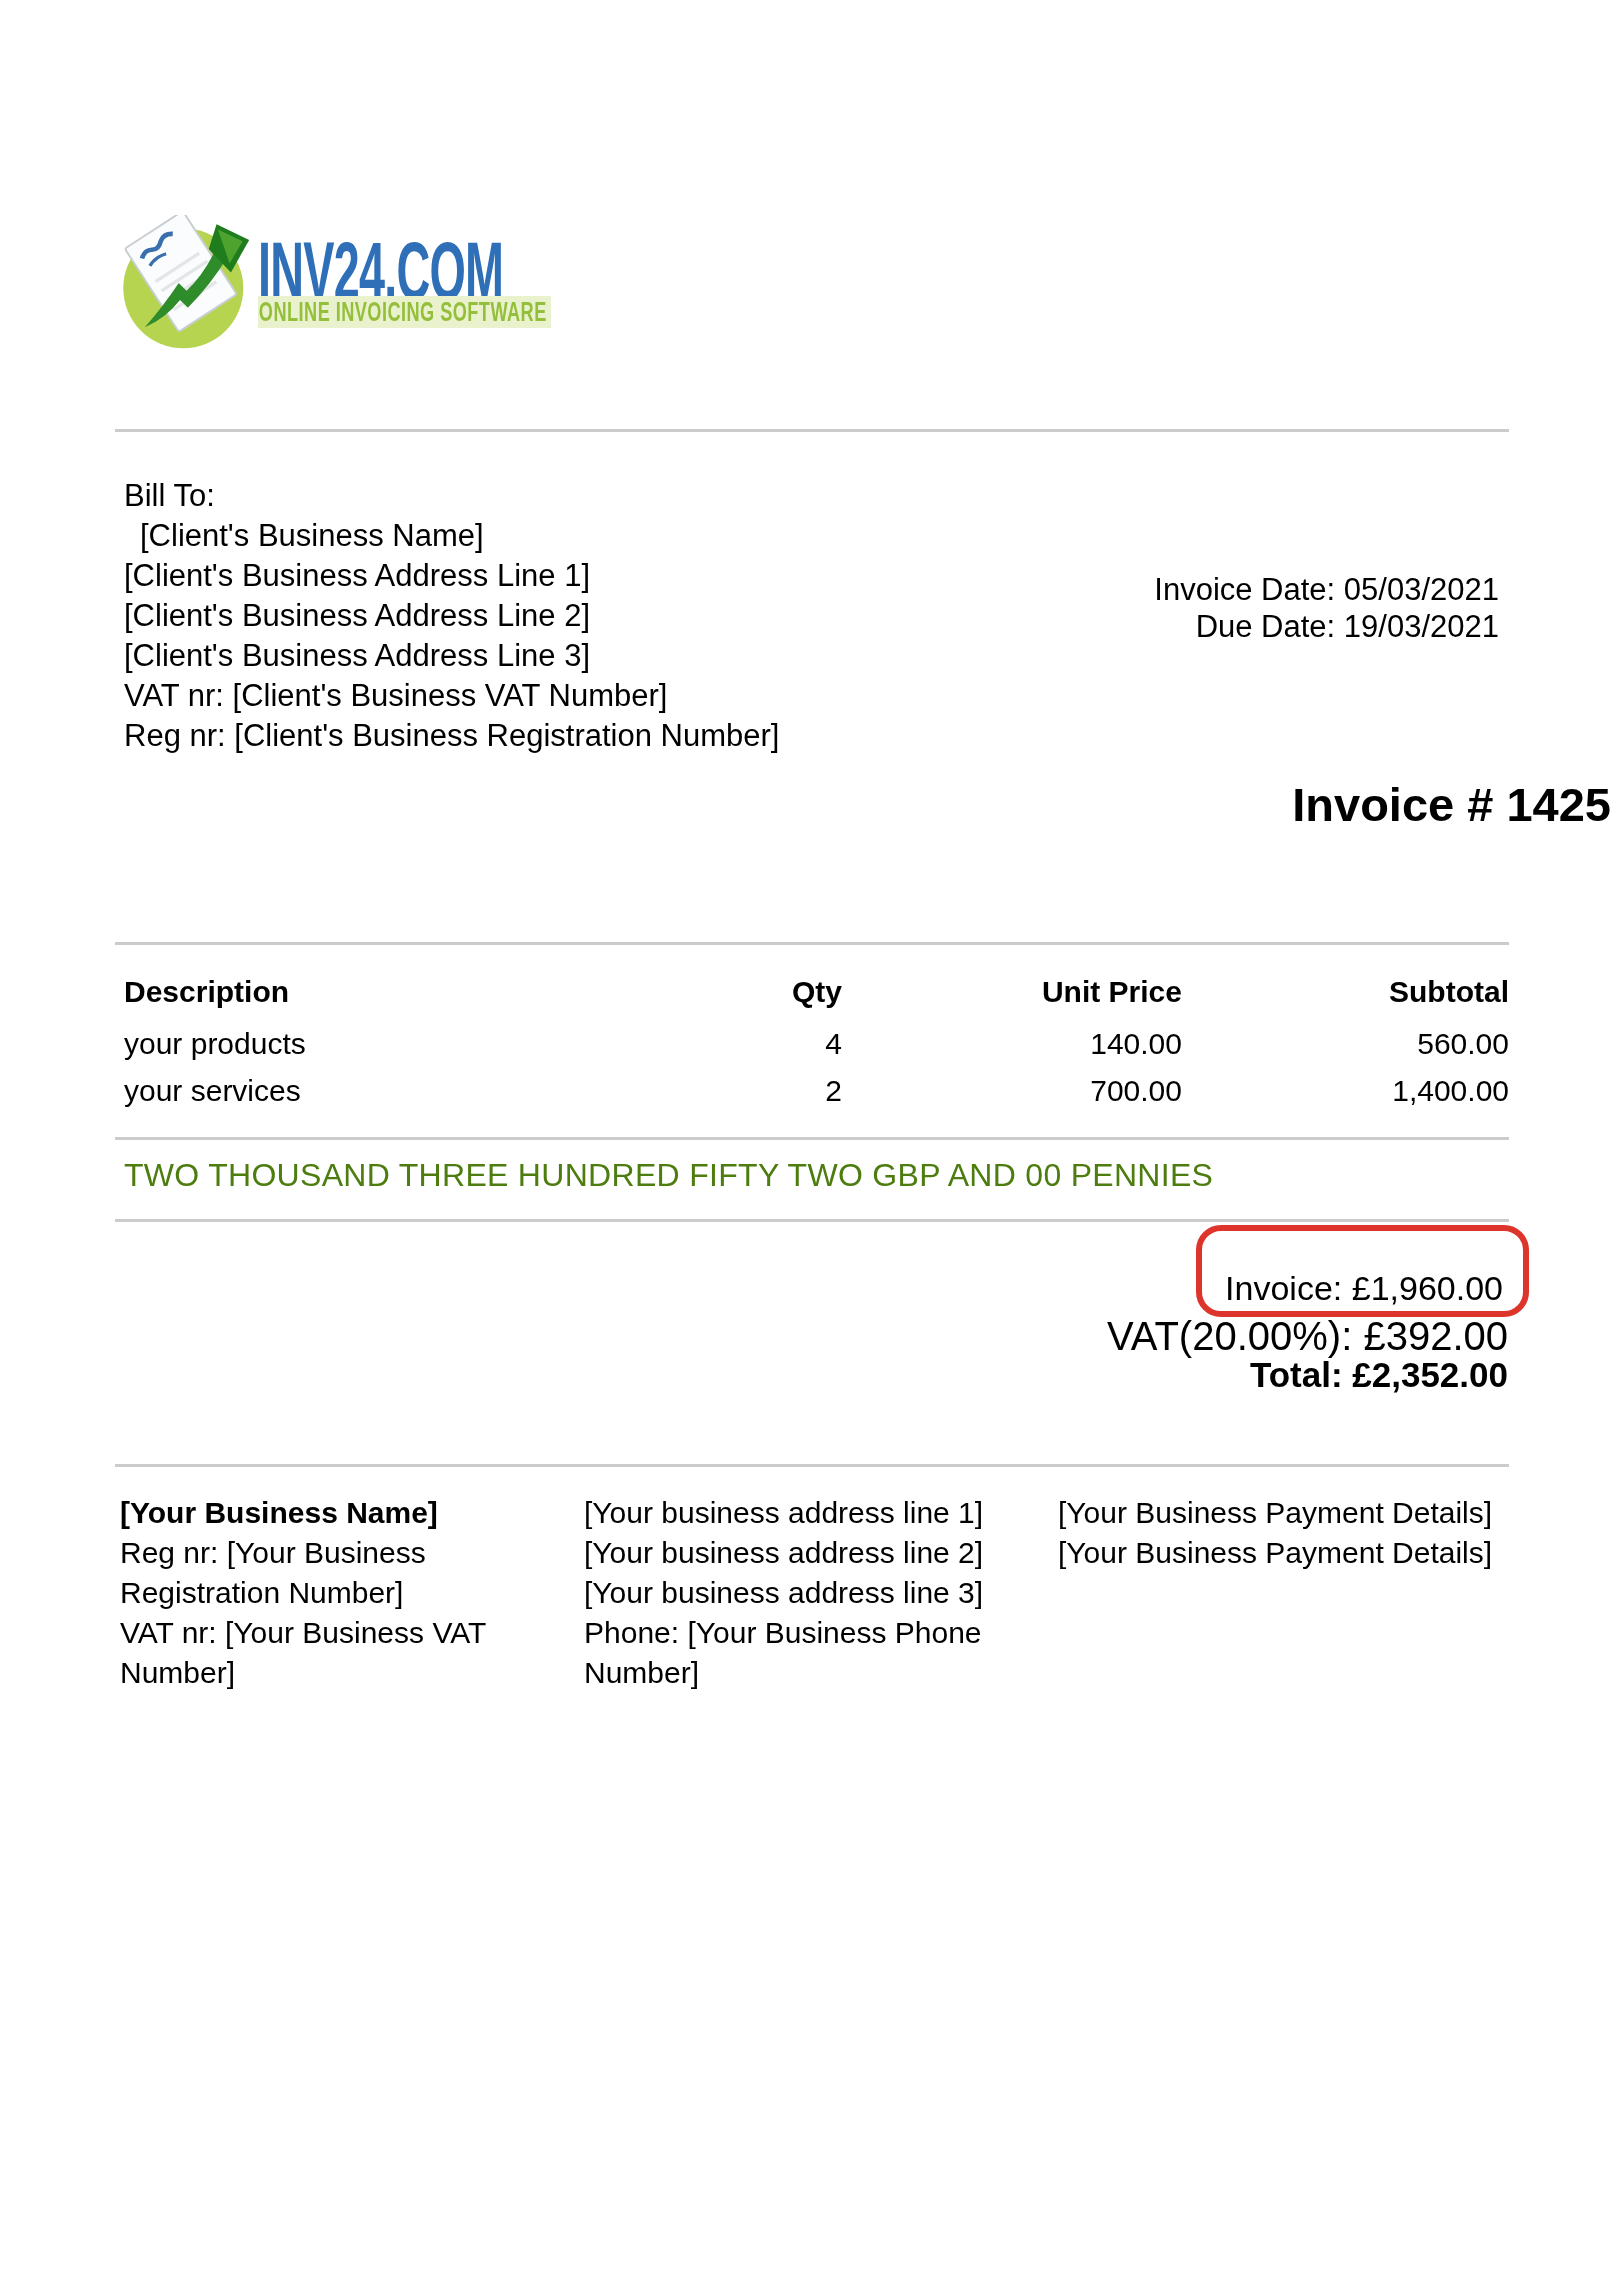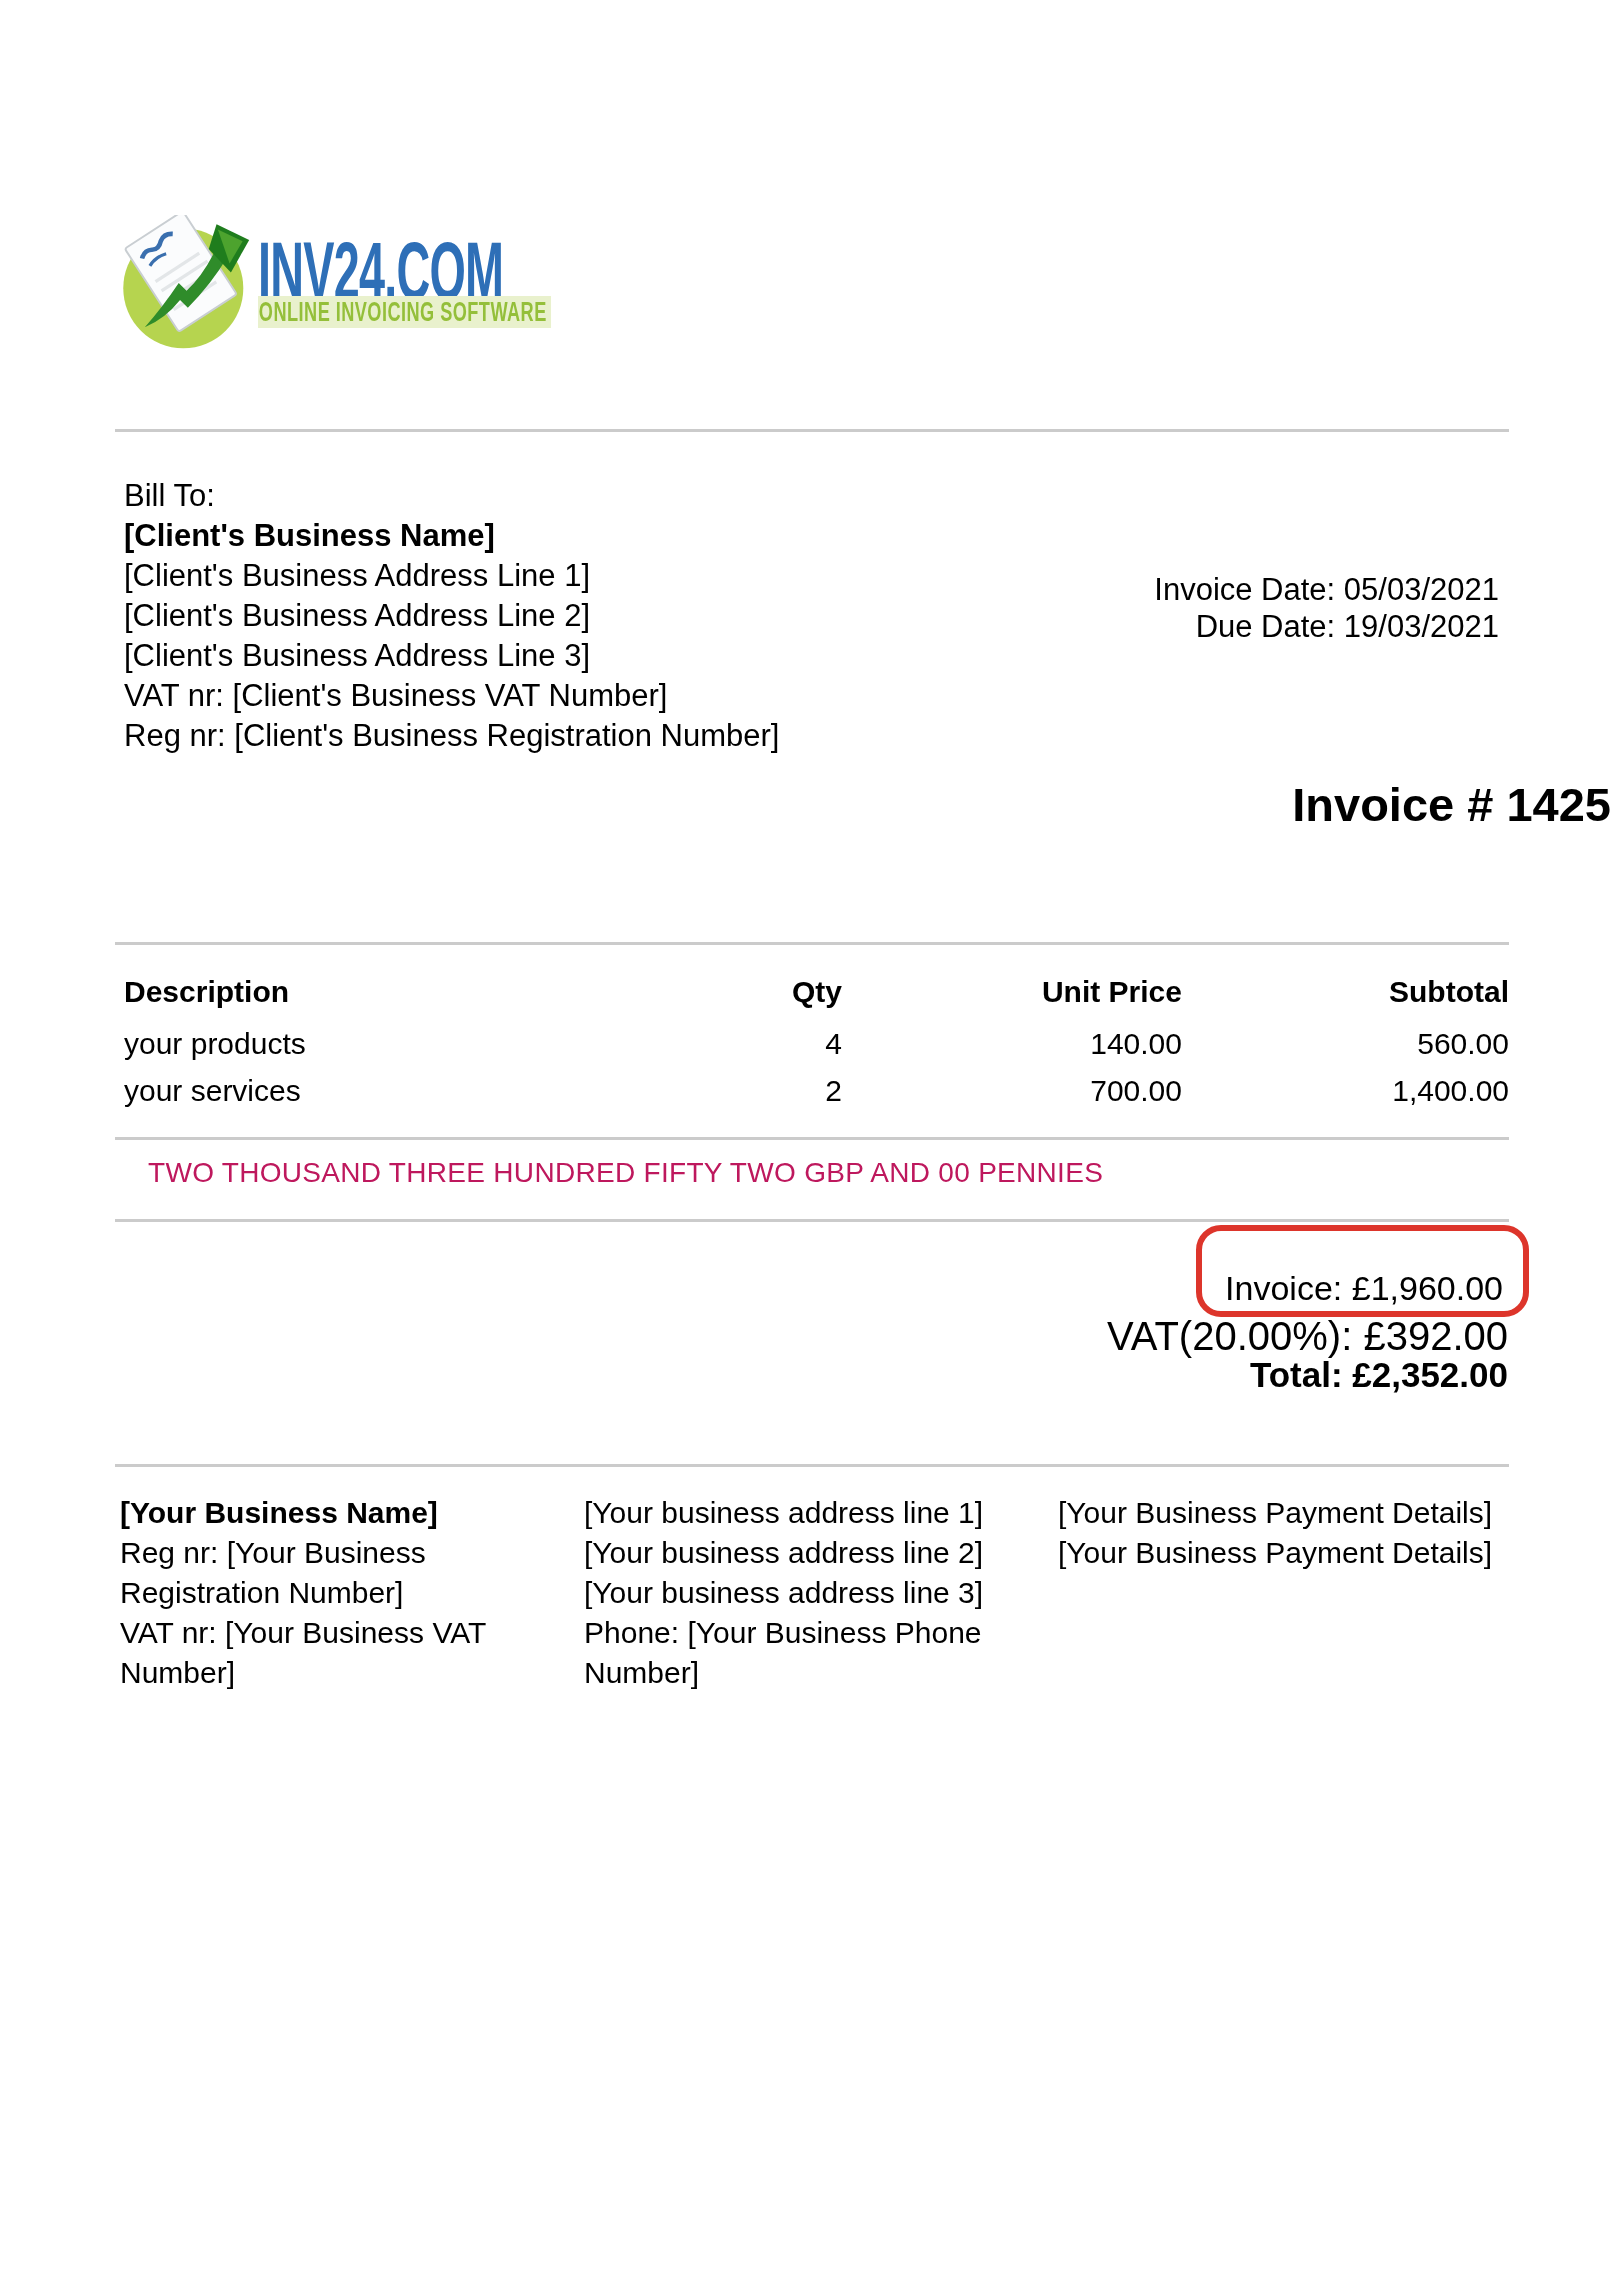--- a/index.html
+++ b/index.html
@@ -16,36 +16,36 @@
     transform:scaleX(0.57);transform-origin:left top;
   }
   .logo-tag{
     position:absolute;left:258px;top:296px;font-size:27.5px;font-weight:bold;
     color:#94bf3a;line-height:1;white-space:nowrap;background:#e9f1cd;
     padding:2px 6.5px 2.6px 1.3px;
     transform:scaleX(0.66);transform-origin:left top;letter-spacing:0.7px;
   }
   
   .billto{left:124px;top:476px;font-size:31px;line-height:40px;}
-  .billto .bold{font-weight:bold;}
+  .billto .bold{font-weight:normal;margin-left:16px;}
   
   .dates{right:124px;top:571px;text-align:right;font-size:31px;line-height:37px;white-space:nowrap;}
   
   .title{left:0;right:12px;top:777px;text-align:right;font-size:47px;font-weight:bold;}
   
   .trow{
     position:absolute;left:124px;width:1385px;display:grid;
     grid-template-columns:1fr 157px 340px 327px;font-size:30px;line-height:35px;
   }
   .trow .num{text-align:right;}
   .thead{top:974px;font-weight:bold;}
   .trow1{top:1026px;}
   .trow2{top:1073px;}
   
-  .words{left:124px;top:1157px;font-size:28px;color:#be185d;letter-spacing:0.3px;white-space:nowrap;margin-left:24px;}
+  .words{left:124px;top:1157px;font-size:32px;color:#4d7c0f;letter-spacing:0.3px;white-space:nowrap;}
   
   .tot{position:absolute;text-align:right;white-space:nowrap;}
   .tot-sub{right:120px;top:1269px;font-size:34px;}
   .tot-vat{right:115px;top:1314px;font-size:40px;}
   .tot-total{right:115px;top:1355px;font-size:35px;font-weight:bold;}
   .hl-box{
     position:absolute;left:1196px;top:1225px;width:333px;height:92px;
     border:6.5px solid #dd352b;border-radius:25px;box-sizing:border-box;
     background:transparent;
   }

